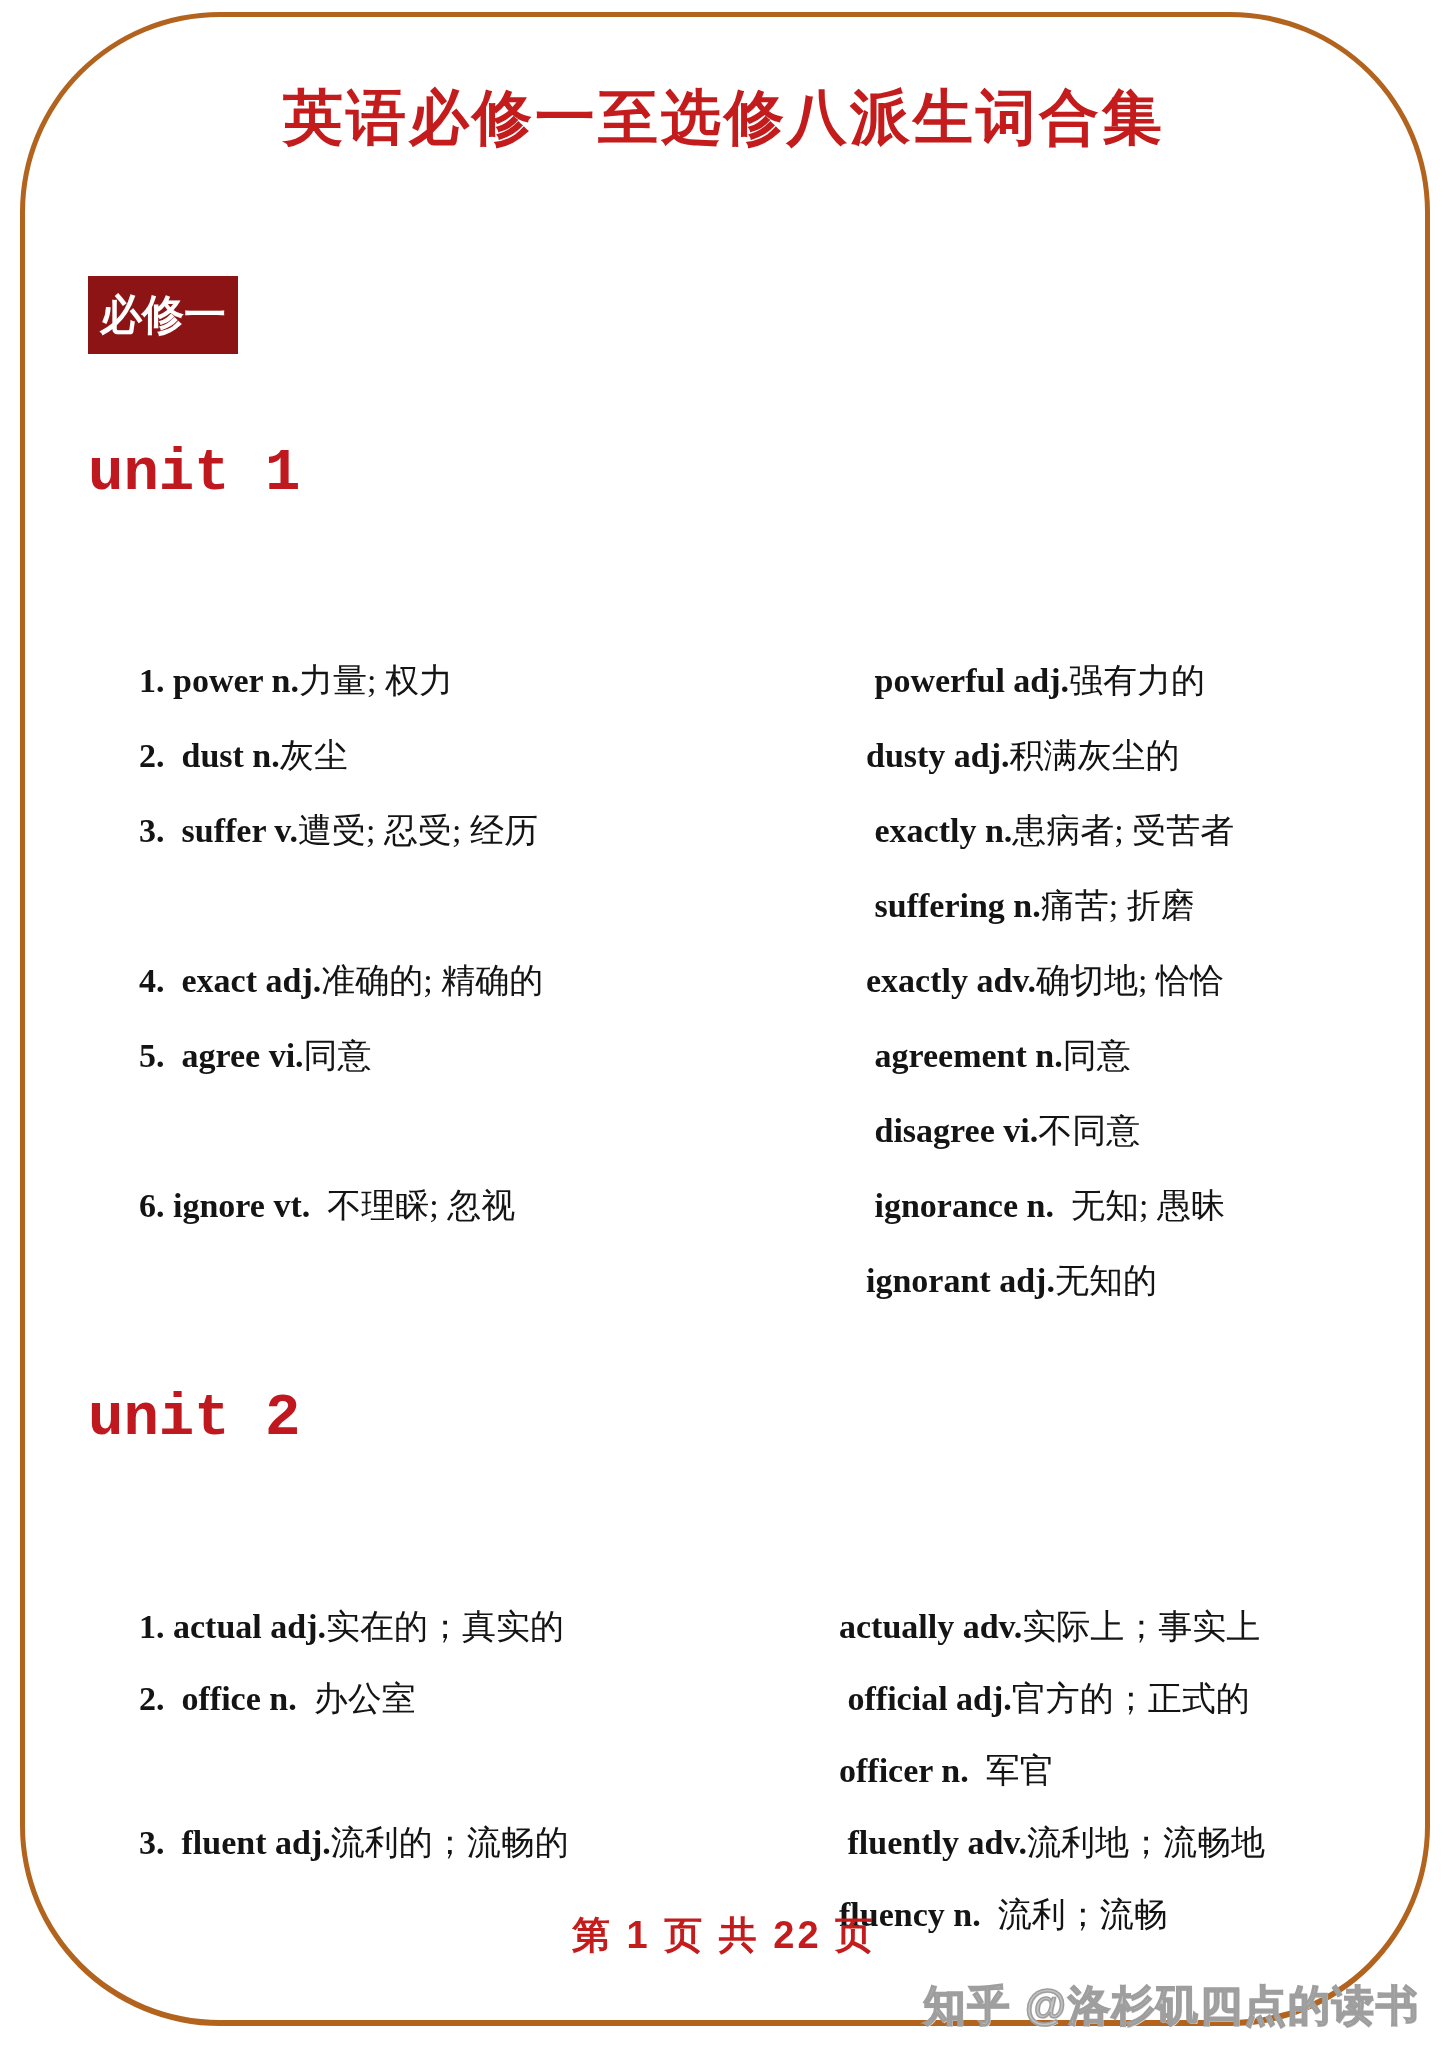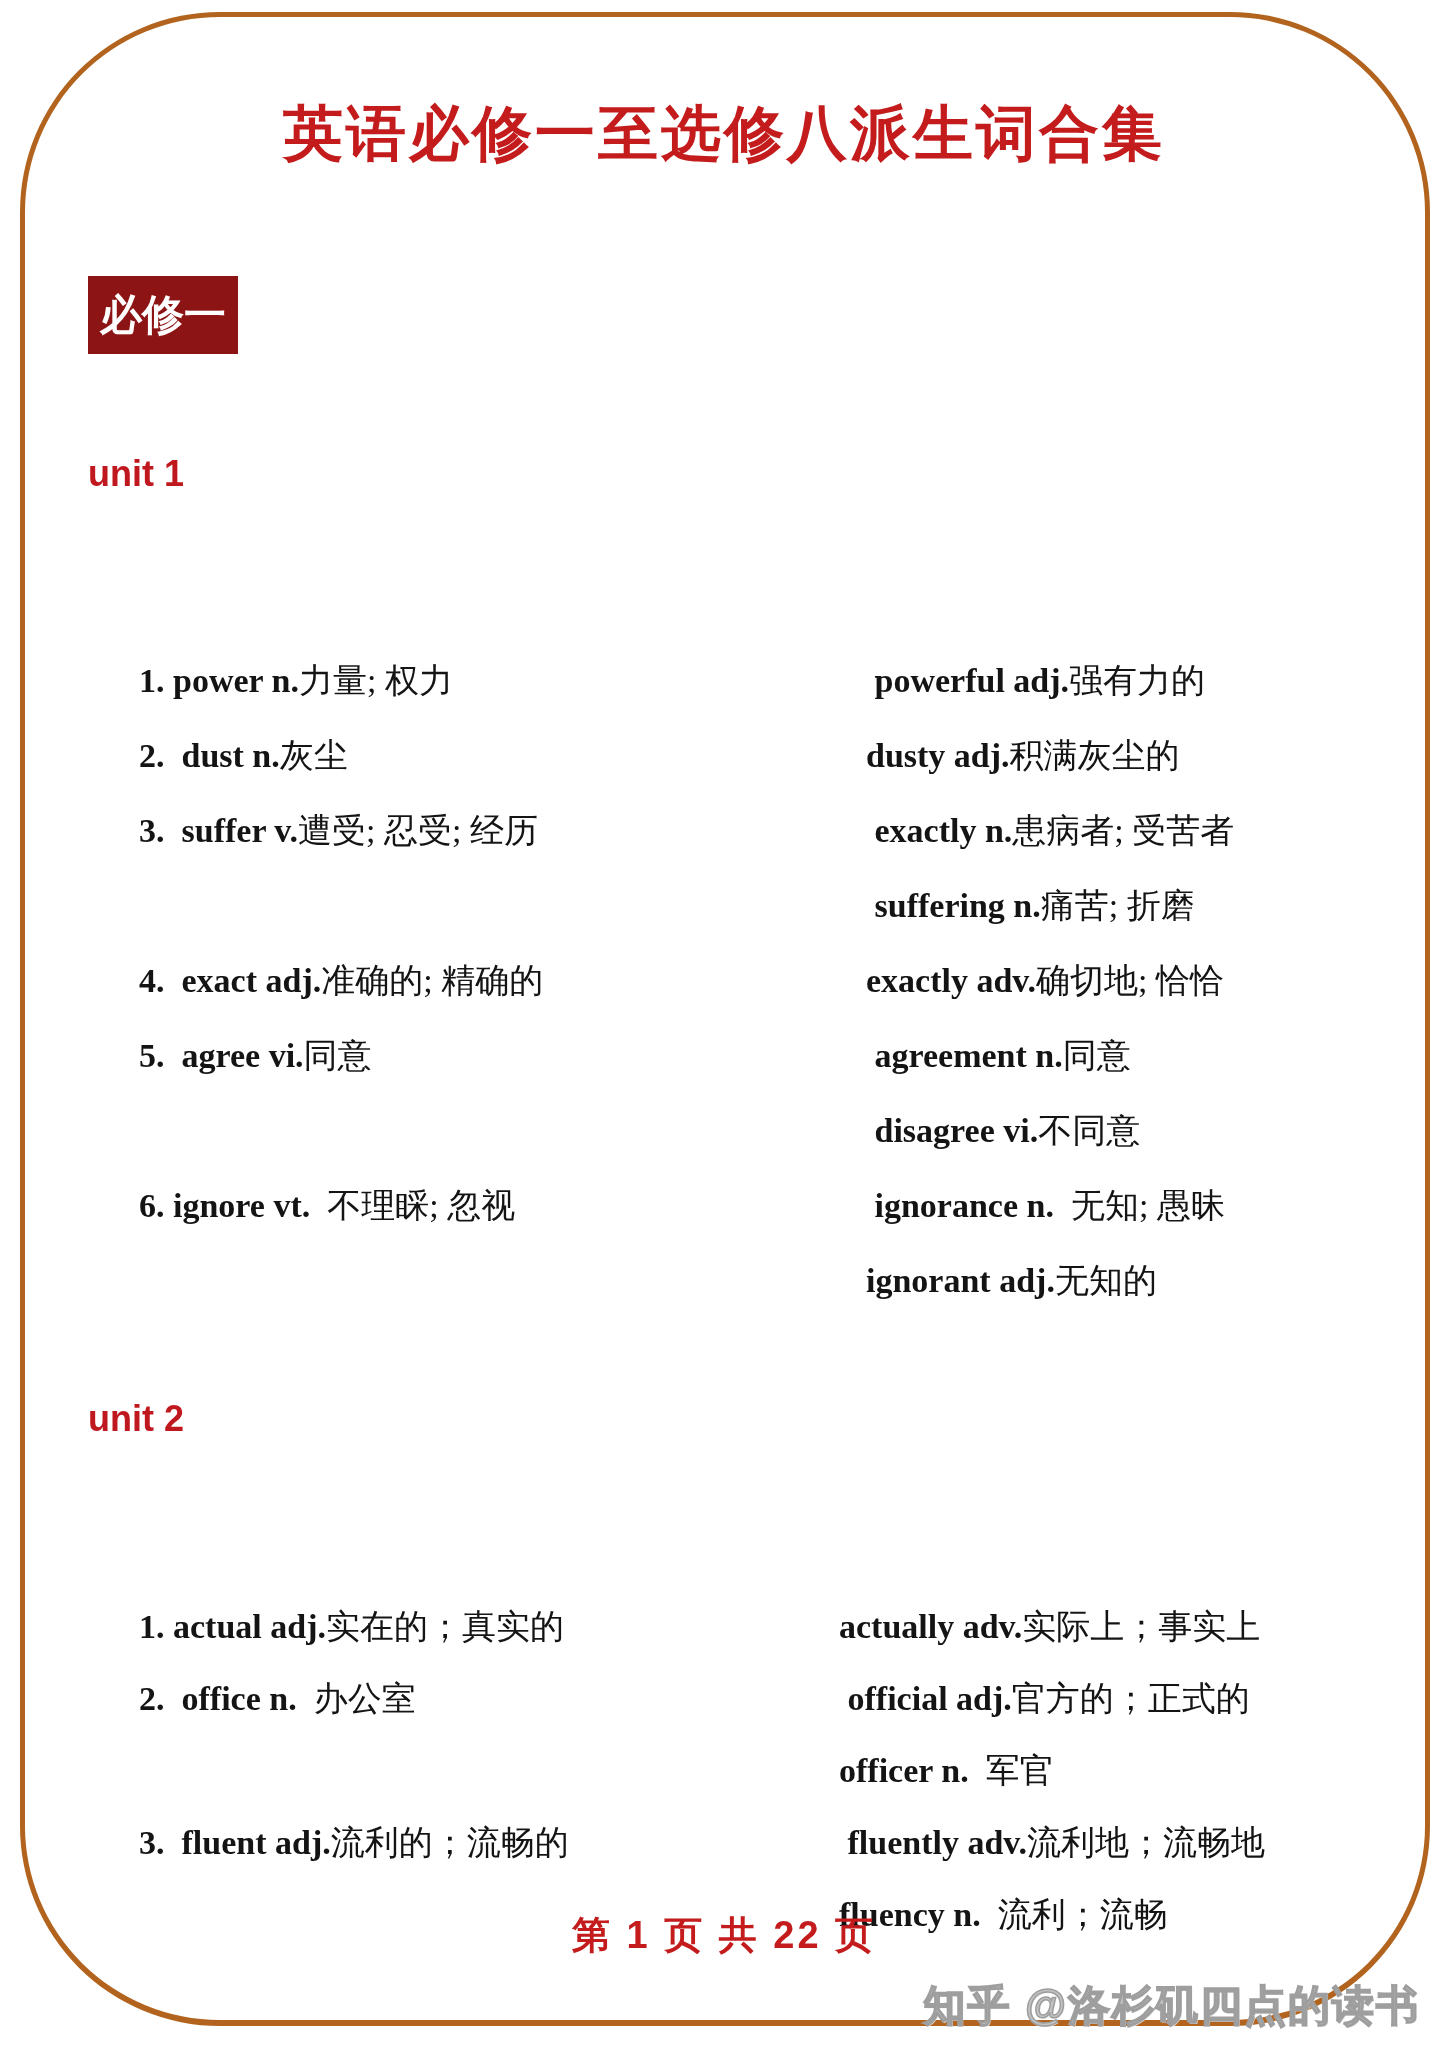--- a/index.html
+++ b/index.html
@@ -22,21 +22,21 @@
     position:absolute;
     left:20px;top:12px;right:18px;bottom:22px;
     border:5px solid var(--border-brown);
     border-bottom-width:6px;
     border-radius:200px;
     pointer-events:none;
   }
   .doc-title{
     position:absolute;
     left:0;right:0;top:78px;
-    margin:16px;
+    margin:0;
     text-align:center;
     font-family:"Liberation Sans","DejaVu Sans",sans-serif;
     font-weight:900;
     font-size:60px;
     letter-spacing:3px;
     color:var(--title-red);
     white-space:nowrap;
   }
   .module-badge{
     position:absolute;
@@ -49,23 +49,23 @@
     line-height:48px;
     padding:15px 12px;
     white-space:nowrap;
   }
   .content{
     position:absolute;
     left:88px;top:448px;right:40px;
   }
   .unit-heading{
     margin:0;
-    font-family:Liberation Sans, sans-serif;
-    font-weight:700;
-    font-size:36px;
+    font-family:Liberation Mono, monospace;
+    font-weight:700;
+    font-size:59px;
     line-height:52px;
     color:var(--unit-red);
   }
   .rows{margin-top:106px;}
   .row{
     display:flex;
     align-items:flex-start;
     height:75px;
   }
   .cell{

